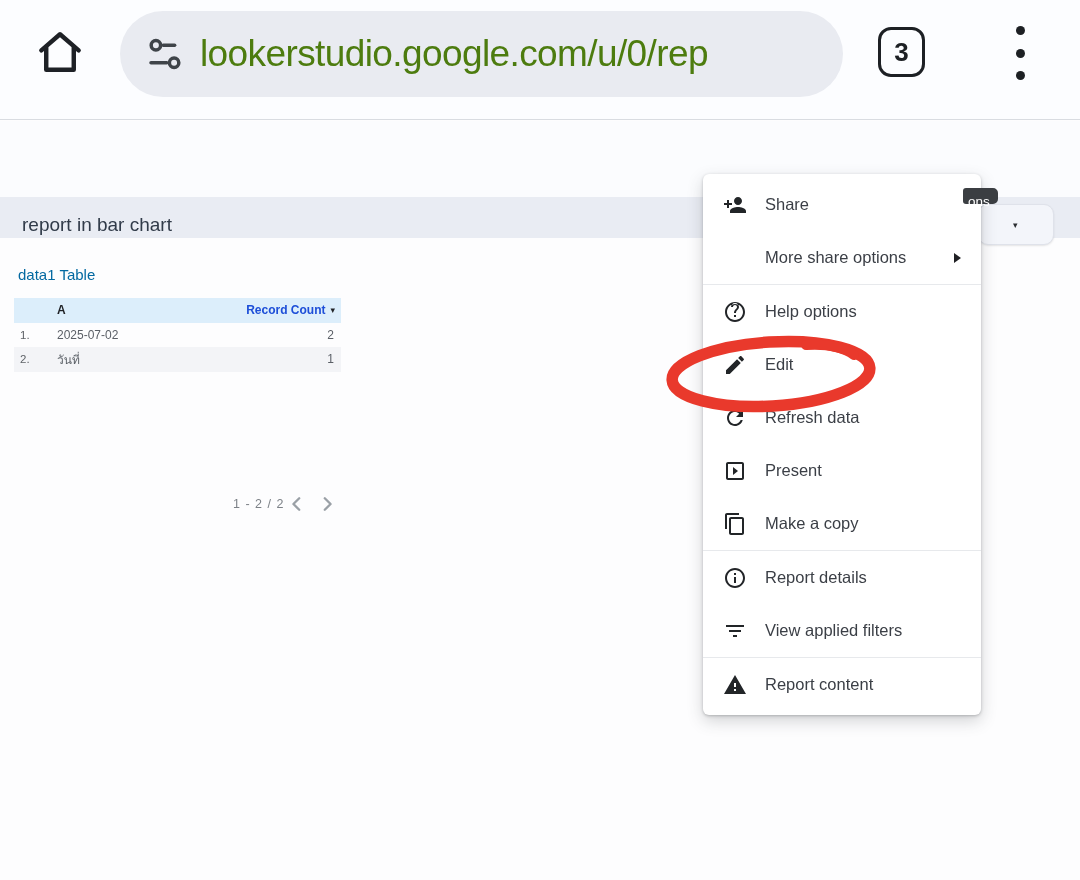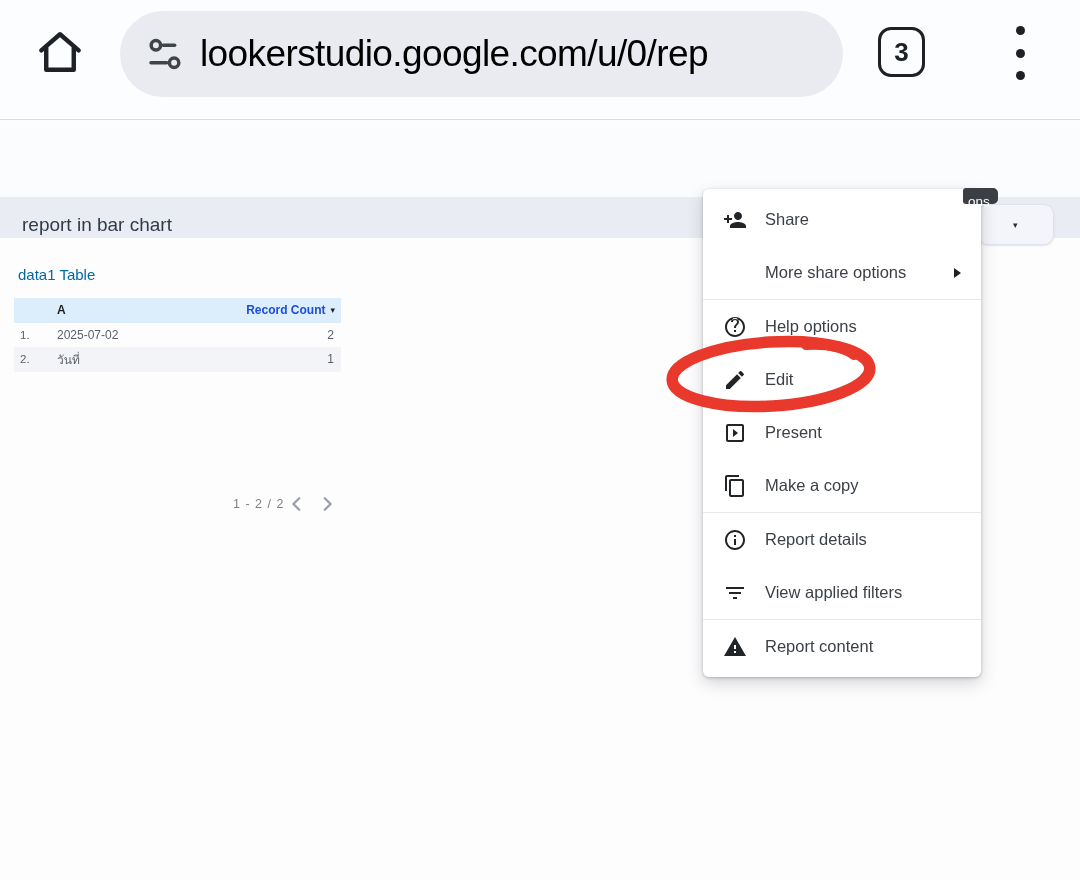--- a/index.html
+++ b/index.html
@@ -7,21 +7,21 @@
   body { font-family:"Liberation Sans","DejaVu Sans",sans-serif; background:#fff; }
   .screen { position:relative; width:1080px; height:880px; overflow:hidden; background:#fdfdfe; }
 
   
   .browser-bar { position:absolute; left:0; top:0; width:1080px; height:120px;
     background:#fcfdff; border-bottom:1px solid #d9dce1; }
   .home-btn { position:absolute; left:30px; top:18px; width:60px; height:68px; display:flex; align-items:center; justify-content:center; }
   .url-pill { position:absolute; left:120px; top:11px; width:723px; height:86px; border-radius:43px;
     background:#e9ebf1; display:flex; align-items:center; overflow:hidden; }
   .tune-wrap { margin-left:24px; flex:0 0 auto; display:flex; }
-  .url-text { margin-left:14px; font-size:37px; letter-spacing:-0.6px; color:#000000; white-space:nowrap; }
+  .url-text { margin-left:14px; font-size:37px; letter-spacing:-0.6px; color:#4d7c0f; white-space:nowrap; }
   .tab-switcher { position:absolute; left:878px; top:27px; width:47px; height:50px; border:3.4px solid #1d2024;
     border-radius:13px; display:flex; align-items:center; justify-content:center;
     font-size:26px; font-weight:bold; color:#1d2024; background:transparent; }
   .browser-kebab { position:absolute; left:1005px; top:22px; width:30px; height:62px;
     display:flex; flex-direction:column; align-items:center; justify-content:space-between; padding:4px 0; }
   .browser-kebab i { width:9px; height:9px; border-radius:50%; background:#1d2024; }
 
   
   .app-header { position:absolute; left:0; top:121px; width:1080px; height:76px; background:#fbfcfe; }
   .ls-logo { position:absolute; left:13px; top:133px; }
@@ -57,21 +57,21 @@
   .col-met { width:100px; text-align:right; padding-right:7px; color:#5a5f66; }
   .tbl-head .col-met { color:#1d4ed8; padding-right:3px; }
   .sort-arrow { font-size:9px; color:#1f2125; padding-right:6px; margin-left:2px; }
   .row-alt { background:#f3f4f7; }
   .tbl-pagination { position:absolute; left:0; top:242px; width:360px; height:20px; display:flex; align-items:center; }
   .pg-label { position:absolute; left:233px; font-size:12.5px; color:#7c8187; letter-spacing:1px; }
   .pg-prev { position:absolute; left:288px; }
   .pg-next { position:absolute; left:320px; }
 
   
-  .menu { position:absolute; left:703px; top:189px; width:278px; padding:4px 0; background:#fff;
+  .menu { position:absolute; left:703px; top:174px; width:278px; padding:4px 0; background:#fff;
     border-radius:6px; z-index:50;
     box-shadow:0 1px 3px rgba(60,64,67,.30), 0 6px 16px rgba(60,64,67,.22); }
   .mi { display:flex; align-items:center; height:53px; padding:0 20px; gap:18px; }
   .mi .mic { width:24px; height:24px; flex:0 0 auto; display:flex; align-items:center; justify-content:center; }
   .mi .mil { font-size:16.5px; color:#3b3f46; }
   .mi.disabled .mil { color:#c0c4c9; }
   .submenu-arrow { margin-left:auto; width:0; height:0; border-left:7px solid #202124;
     border-top:5px solid transparent; border-bottom:5px solid transparent; }
   .menu-divider { height:1px; background:#e7e9ec; }
 
@@ -204,20 +204,28 @@
       <span class="mic">
         <svg width="24" height="24" viewBox="0 0 24 24" fill="#222528">
             <path d="M3 17.25V21h3.75L17.81 9.94l-3.75-3.75L3 17.25zM20.71 7.04c.39-.39.39-1.02 0-1.41l-2.34-2.34c-.39-.39-1.02-.39-1.41 0l-1.83 1.83 3.75 3.75 1.83-1.83z"></path>
           </svg>
       </span>
       <span class="mil">Edit</span>
     </div>
     <div class="mi">
       <span class="mic">
         <svg width="24" height="24" viewBox="0 0 24 24" fill="#222528">
+            <path d="M17.65 6.35C16.2 4.9 14.21 4 12 4c-4.42 0-7.99 3.58-7.99 8s3.57 8 7.99 8c3.73 0 6.84-2.55 7.73-6h-2.08c-.82 2.33-3.04 4-5.65 4-3.31 0-6-2.69-6-6s2.69-6 6-6c1.66 0 3.14.69 4.22 1.78L13 11h7V4l-2.35 2.35z"></path>
+          </svg>
+      </span>
+      <span class="mil">Refresh data</span>
+    </div>
+    <div class="mi">
+      <span class="mic">
+        <svg width="24" height="24" viewBox="0 0 24 24" fill="#222528">
             <path d="M10 8v8l5-4-5-4zm9-5H5c-1.1 0-2 .9-2 2v14c0 1.1.9 2 2 2h14c1.1 0 2-.9 2-2V5c0-1.1-.9-2-2-2zm0 16H5V5h14v14z"></path>
           </svg>
       </span>
       <span class="mil">Present</span>
     </div>
     <div class="mi">
       <span class="mic">
         <svg width="24" height="24" viewBox="0 0 24 24" fill="#222528">
             <path d="M16 1H4c-1.1 0-2 .9-2 2v14h2V3h12V1zm3 4H8c-1.1 0-2 .9-2 2v14c0 1.1.9 2 2 2h11c1.1 0 2-.9 2-2V7c0-1.1-.9-2-2-2zm0 16H8V7h11v14z"></path>
           </svg>

